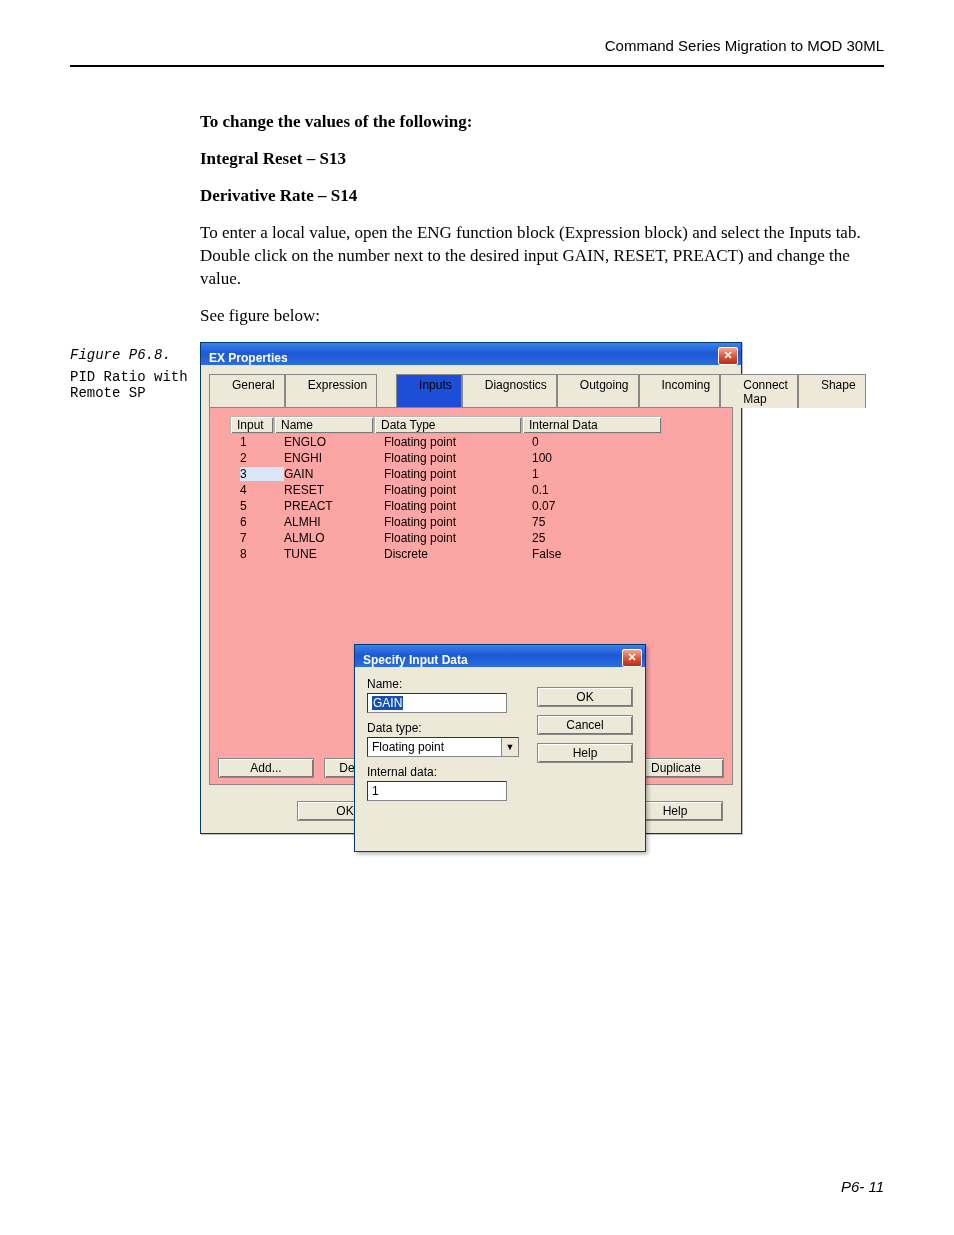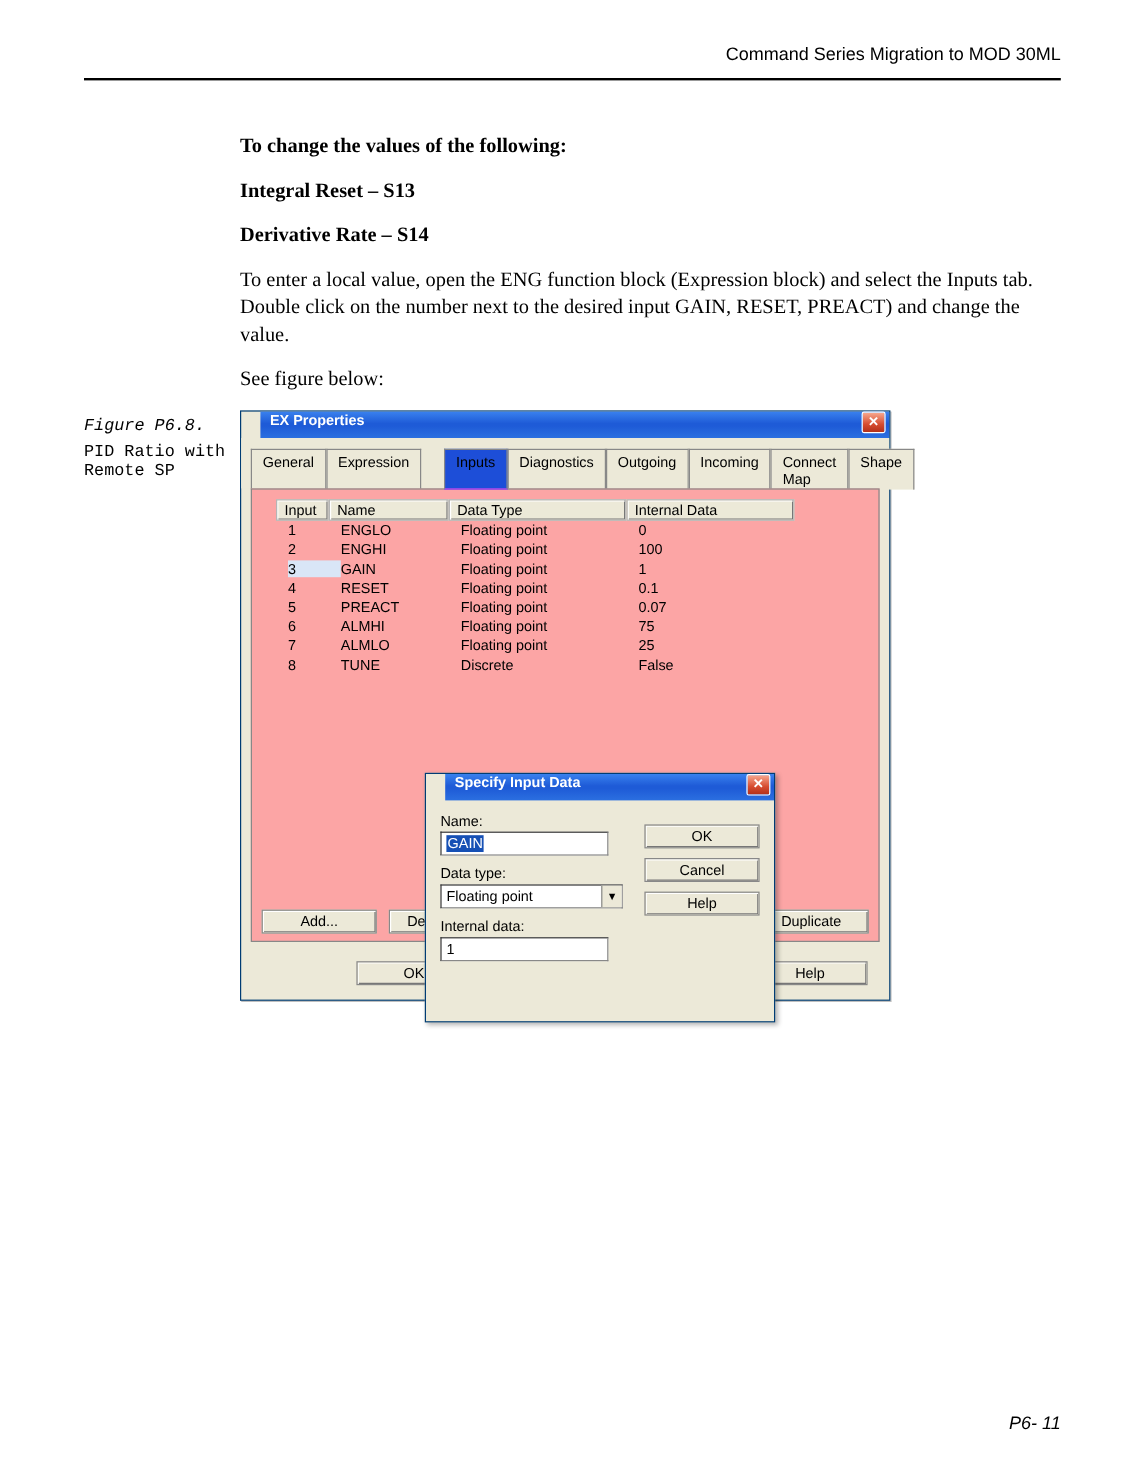--- a/index.html
+++ b/index.html
@@ -57,46 +57,45 @@
     font-size: 12px;
     background: #ece9d8;
     border: 1px solid #003c74;
     box-shadow: 1px 1px 0 rgba(0,0,0,.25);
     position: relative;
     margin-top: 2px;
   }
   .titlebar {
     display: flex;
     justify-content: space-between;
-    align-items: flex-start;
+    align-items: flex-end;
     height: 22px;
     padding: 0 3px 0 8px;
     color: #fff;
     font-weight: bold;
     background: linear-gradient(to bottom, #3a81ee 0%, #1e5bd7 45%, #1e5bd7 55%, #2b6fe0 100%);
-    margin-left: 16px;
   }
   .closebtn {
     width: 18px; height: 16px;
     background: linear-gradient(to bottom, #f7a78e, #d64c2f 60%, #b3301a);
     border: 1px solid #fff;
     border-radius: 2px;
     display: flex; align-items: center; justify-content: center;
     color: #fff; font-weight: bold; font-size: 11px;
     cursor: pointer;
   }
   .tabstrip {
     display: flex;
     padding: 8px 8px 0 8px;
     gap: 0;
     background: #ece9d8;
     font-size: 12px;
   }
   .tab {
-    padding: 3px 9px 2px 9px;
+    padding: 3px 9px 2px 22px;
     border: 1px solid #888;
     border-bottom: none;
     background: #ece9d8;
     position: relative;
     top: 1px;
     cursor: pointer;
   }
   .tab.sel {
     background: #1d4ed8;
     border-bottom: 1px solid #d946ef;

